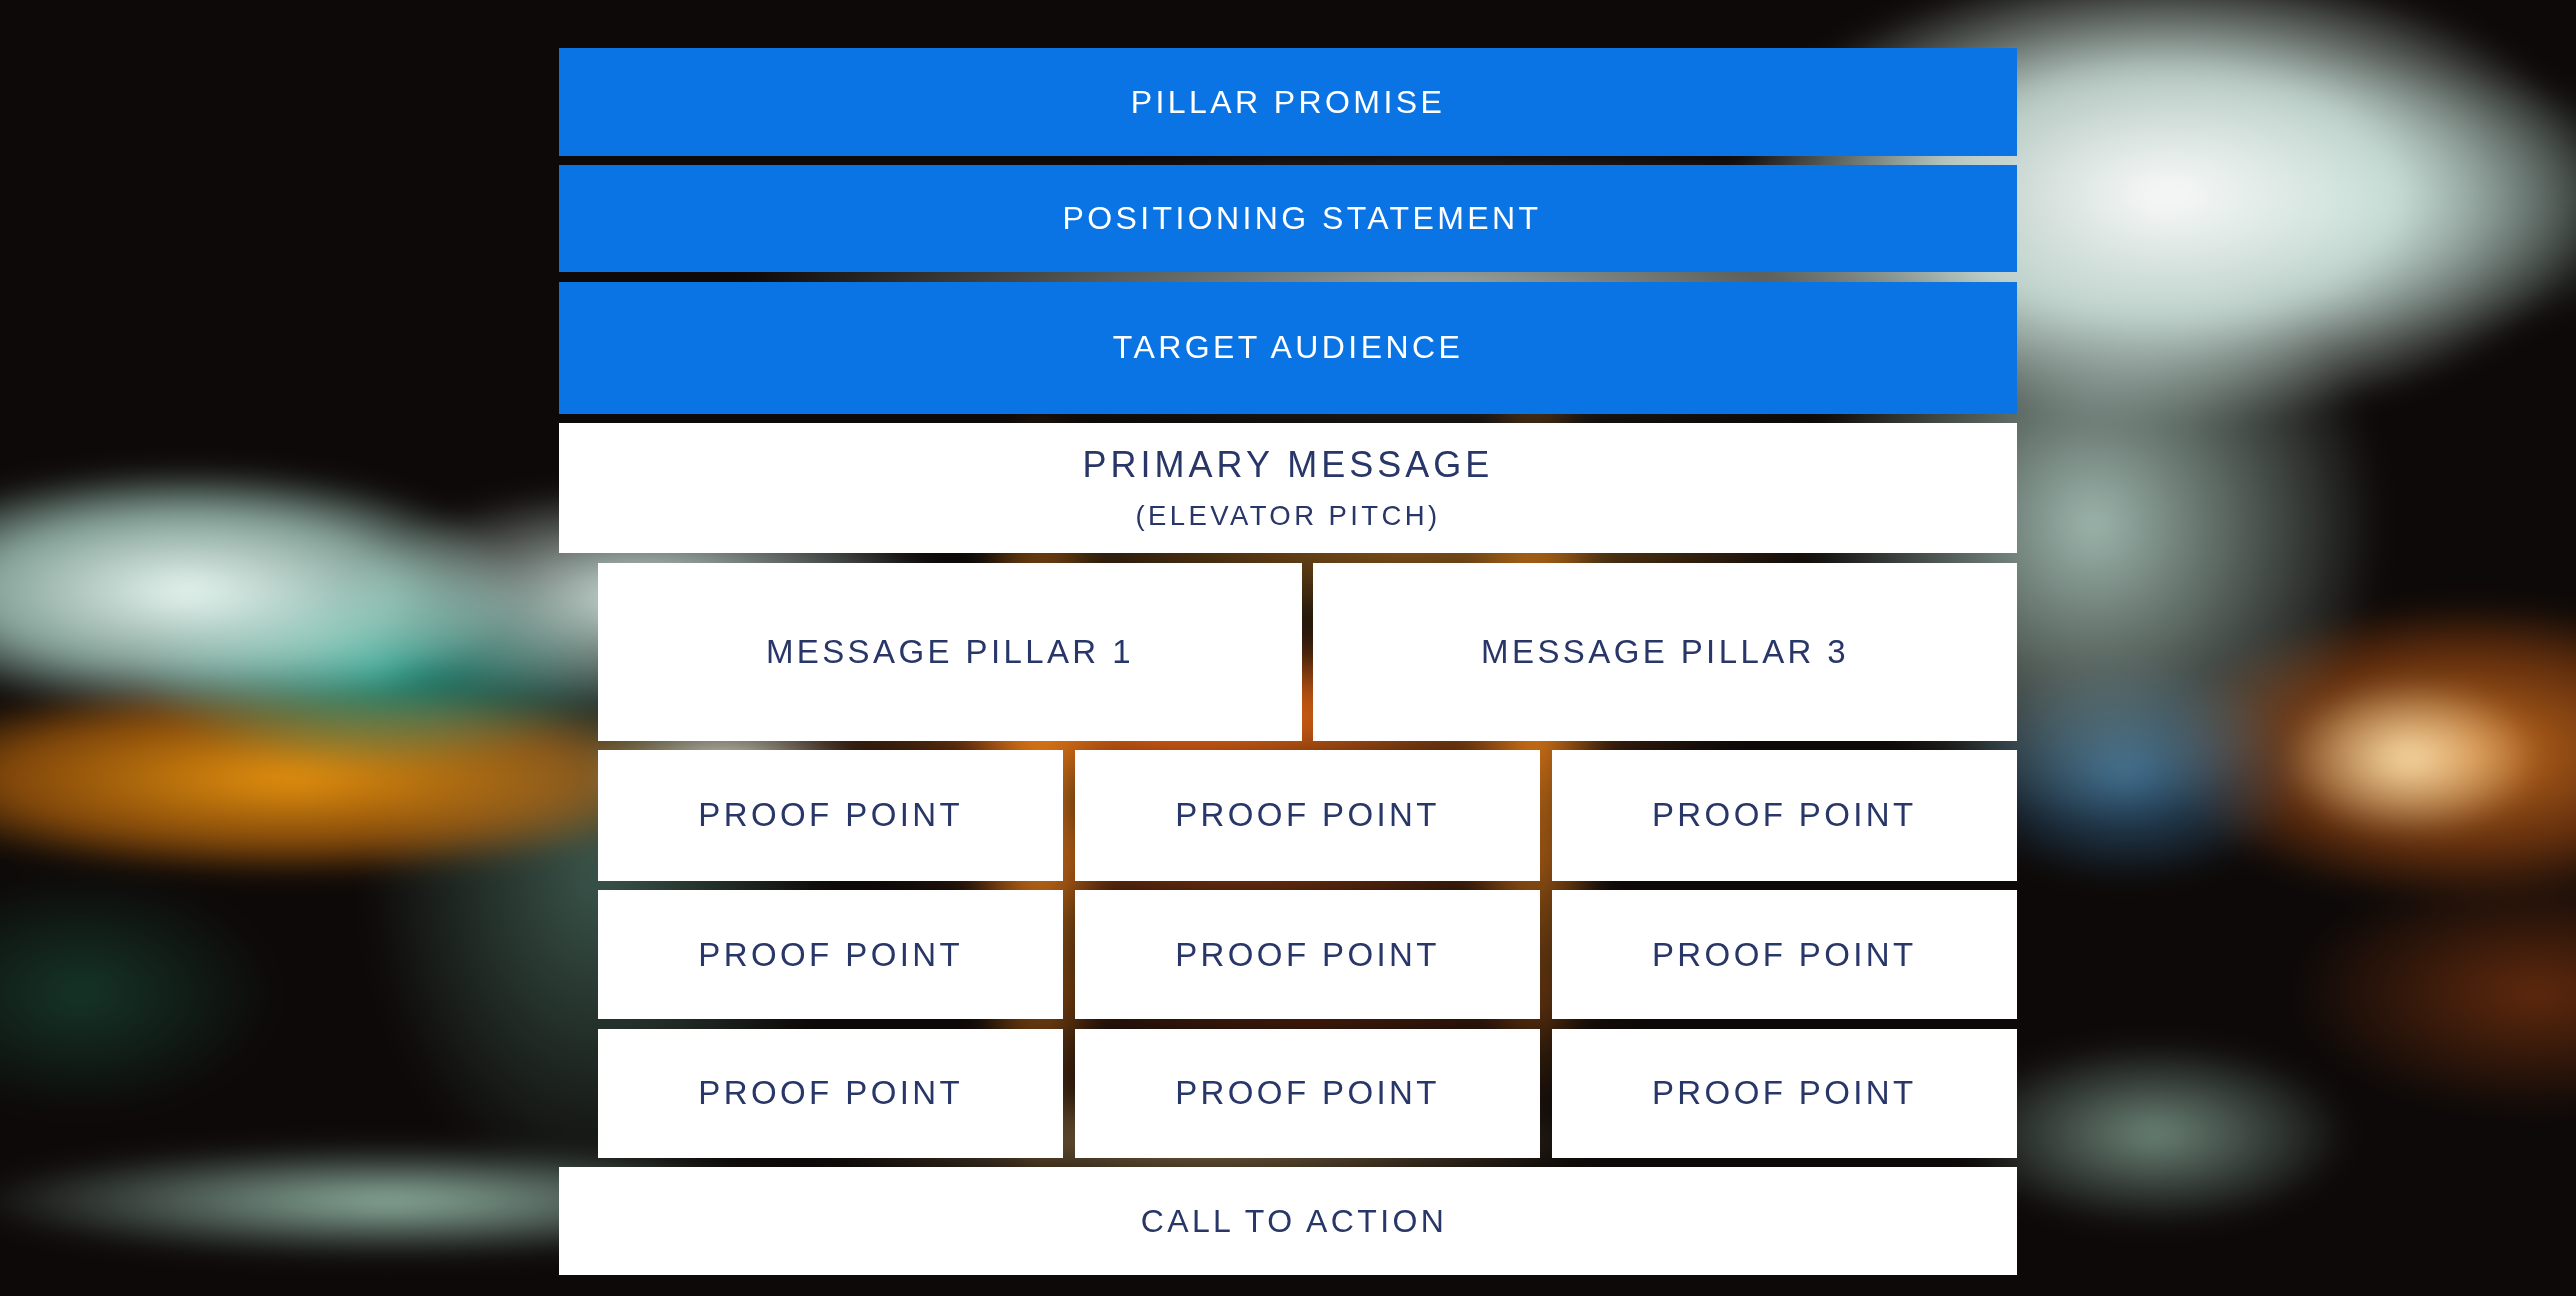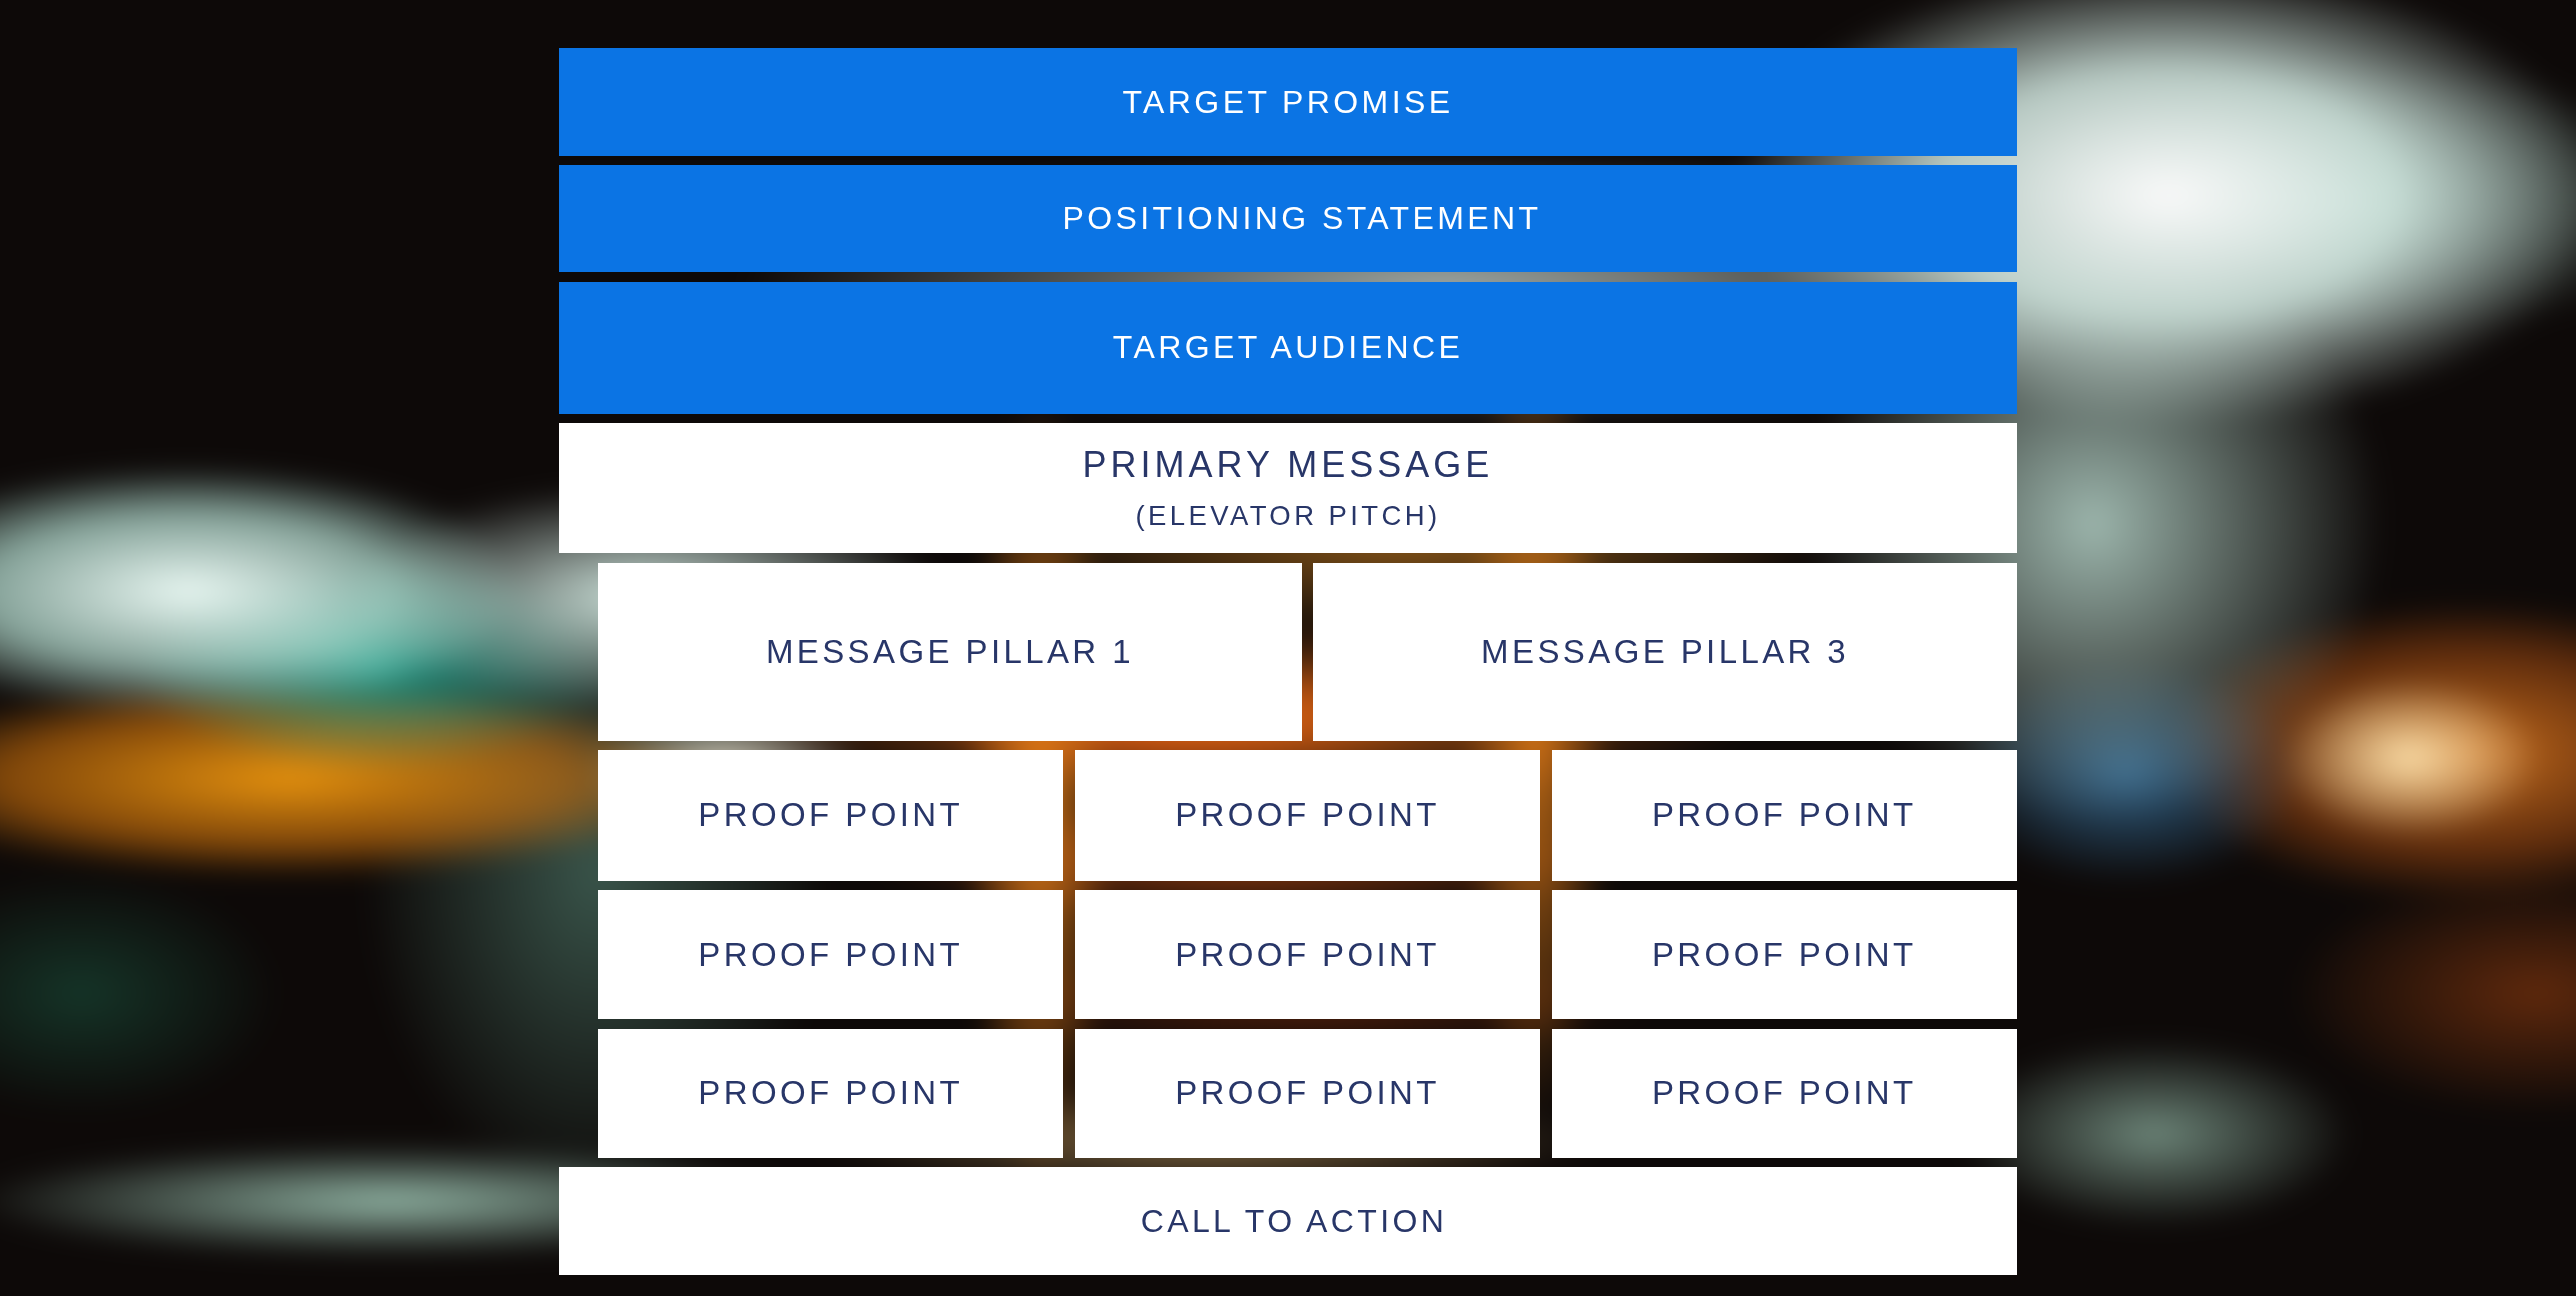--- a/index.html
+++ b/index.html
@@ -74,21 +74,21 @@
   }
 </style>
 </head>
 <body>
 
 <div id="bg"></div>
 
 <div id="panel">
 
   <div class="row blue r1">
-    <span>TARGET PROMISE</span>
+    <span>PILLAR PROMISE</span>
   </div>
 
   <div class="row blue r2">
     <span>POSITIONING STATEMENT</span>
   </div>
 
   <div class="row blue r3">
     <span>TARGET AUDIENCE</span>
   </div>
 

